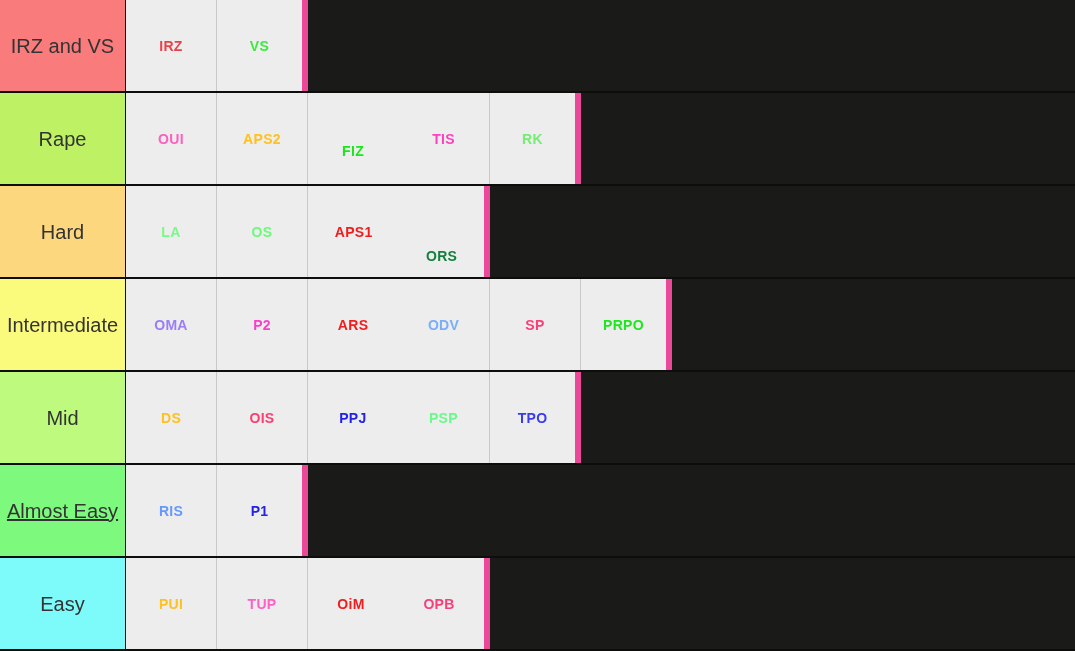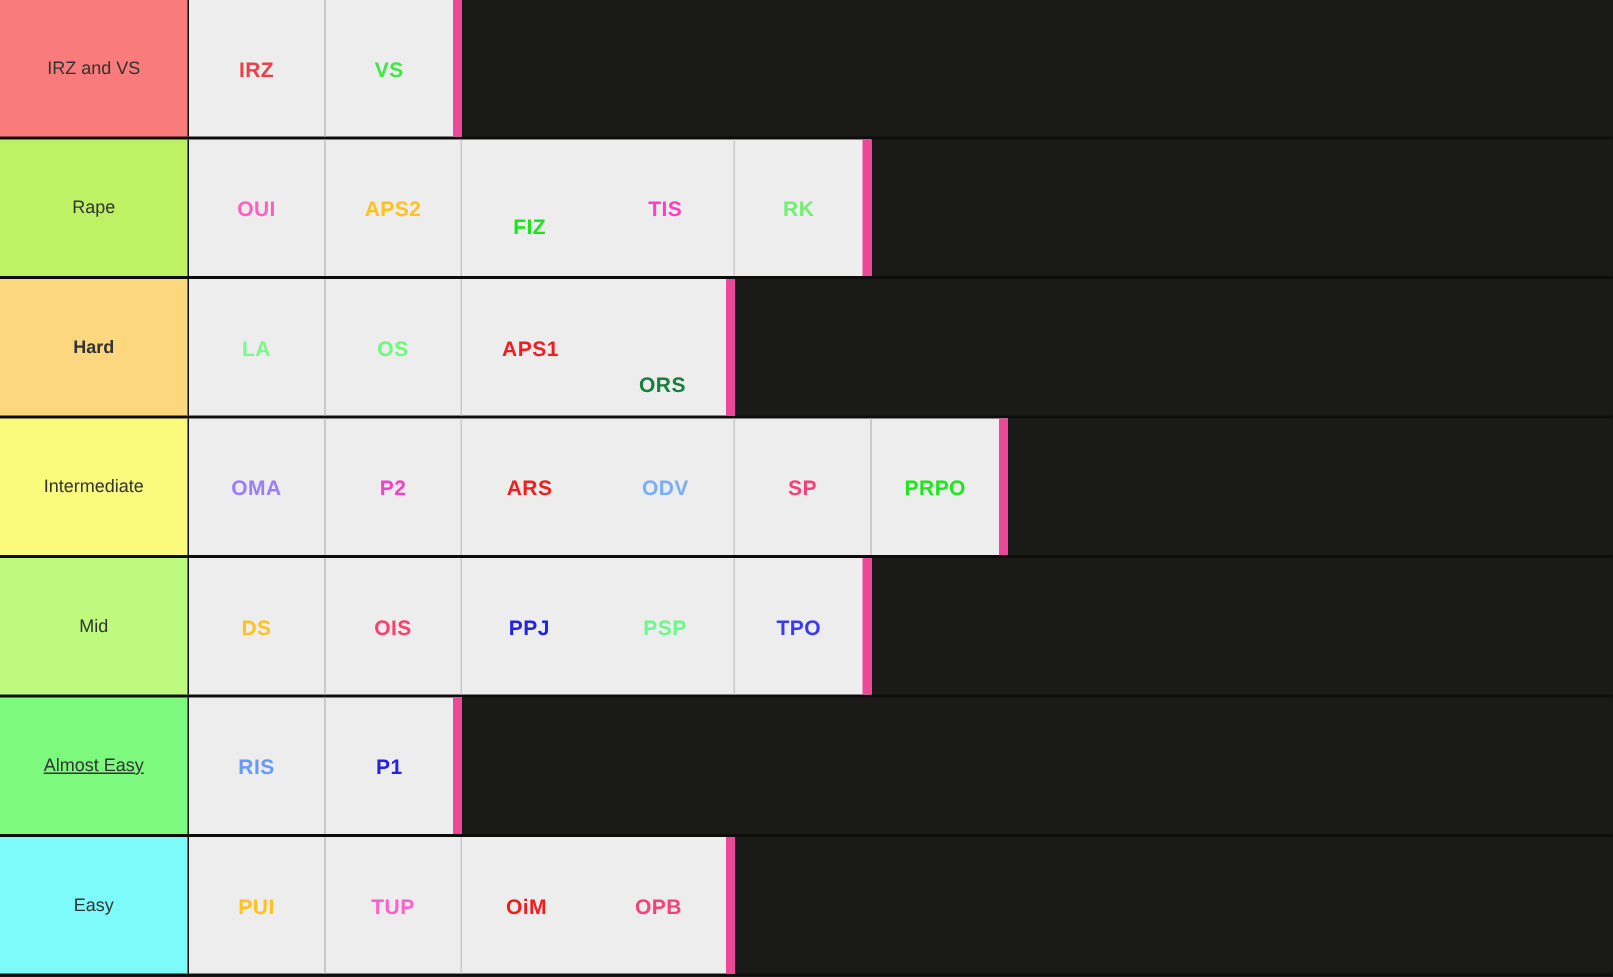--- a/index.html
+++ b/index.html
@@ -60,21 +60,21 @@
   .tier-row:first-child { border-top: 0; }
 
   .tier-label {
     flex: 0 0 126px;
     width: 126px;
     height: 91px;
     display: flex;
     align-items: center;
     justify-content: center;
     color: #333333;
-    font-size: 12px;
+    font-size: 20px;
     font-family: "Liberation Sans", sans-serif;
     text-align: center;
     line-height: 1.1;
     padding: 0 4px;
     border-right: 1px solid #0d0d0c;
   }
 
   .tier-items {
     display: flex;
     height: 115px;
@@ -150,21 +150,21 @@
           <div class="item-cell w2">
             <span class="item-label" style="color: rgb(24, 232, 24); margin-top: 24px;">FIZ</span>
             <span class="item-label" style="color: rgb(255, 63, 191);">TIS</span>
           </div>
           <div class="item-cell w1">
             <span class="item-label" style="color: rgb(114, 239, 114);">RK</span>
           </div>
         </div>
       </div>
       <div class="tier-row">
-        <div class="tier-label" style="background: rgb(252, 215, 125); font-weight: bold;">Hard</div>
+        <div class="tier-label" style="background: rgb(252, 215, 125);">Hard</div>
         <div class="tier-items">
           <div class="item-cell w1">
             <span class="item-label" style="color: rgb(121, 249, 135);">LA</span>
           </div>
           <div class="item-cell w1">
             <span class="item-label" style="color: rgb(108, 249, 124);">OS</span>
           </div>
           <div class="item-cell w2">
             <span class="item-label" style="color: rgb(242, 29, 29);">APS1</span>
             <span class="item-label" style="color: #15803d; margin-top: 48px;">ORS</span>

